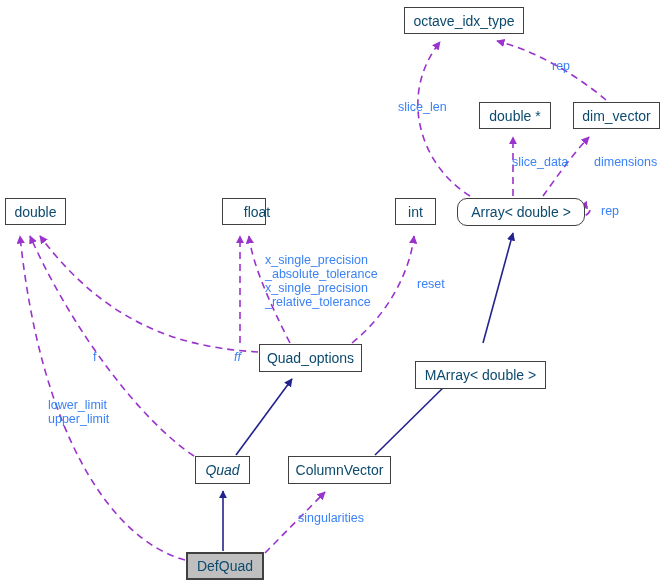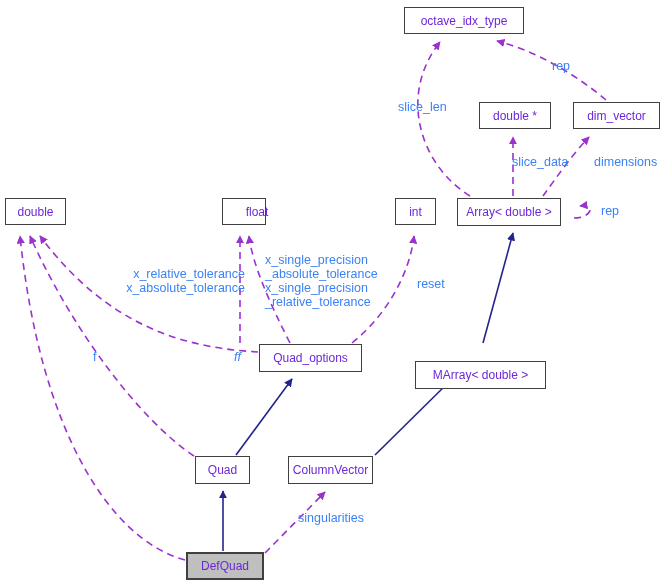--- a/index.html
+++ b/index.html
@@ -23,22 +23,22 @@
     left: 0;
     top: 0;
     width: 672px;
     height: 587px;
   }
   .node {
     position: absolute;
     box-sizing: border-box;
     background: #ffffff;
     border: 1px solid #404040;
-    color: #6d28d9;
-    font-size: 12px;
+    color: #0c4a6e;
+    font-size: 14px;
     line-height: 1;
     display: flex;
     align-items: center;
     justify-content: center;
     white-space: nowrap;
     z-index: 5;
   }
   .node.highlight {
     background: #bfbfbf;
     border: 2px solid #404040;
@@ -124,64 +124,64 @@
   </div>
 
   <div class="node" id="node-float" style="left:222px; top:198px; width:44px; height:27px;padding-left:26px;">
     <span>float</span>
   </div>
 
   <div class="node" id="node-int" style="left:395px; top:198px; width:41px; height:27px;">
     <span>int</span>
   </div>
 
-  <div class="node" id="node-array_double" style="left:457px; top:198px; width:104px; height:28px;">
+  <div class="node" id="node-array_double" style="left:457px; top:198px; width:128px; height:28px;border-radius:10px;">
     <span>Array&lt; double &gt;</span>
   </div>
 
   <div class="node" id="node-quad_options" style="left:259px; top:344px; width:103px; height:28px;">
     <span>Quad_options</span>
   </div>
 
   <div class="node" id="node-marray_double" style="left:415px; top:344px; width:131px; height:28px;margin-top:17px;">
     <span>MArray&lt; double &gt;</span>
   </div>
 
-  <div class="node" id="node-quad" style="left:195px; top:456px; width:55px; height:28px;">
+  <div class="node" id="node-quad" style="left:195px; top:456px; width:55px; height:28px;font-style:italic;">
     <span>Quad</span>
   </div>
 
-  <div class="node" id="node-columnvector" style="left:288px; top:456px; width:85px; height:28px;">
+  <div class="node" id="node-columnvector" style="left:288px; top:456px; width:103px; height:28px;">
     <span>ColumnVector</span>
   </div>
 
   <div class="node highlight" id="node-defquad" style="left:186px; top:552px; width:78px; height:28px;">
     <span>DefQuad</span>
   </div>
 
   <div class="edge-label align-left" style="left:398px; top:100px; width:66px;">slice_len</div>
 
   <div class="edge-label align-left" style="left:552px; top:59px; width:34px;">rep</div>
 
   <div class="edge-label align-left" style="left:512px; top:155px; width:72px;">slice_data</div>
 
   <div class="edge-label align-left" style="left:594px; top:155px; width:78px;">dimensions</div>
 
   <div class="edge-label align-left" style="left:601px; top:204px; width:34px;">rep</div>
 
-  <div class="edge-label align-right" style="left:113px; top:267px; width:132px;">x_relative_tolerance
-x_absolute_tolerance</div>
 
   <div class="edge-label align-left" style="left:265px; top:253px; width:124px;">x_single_precision
 _absolute_tolerance
 x_single_precision
 _relative_tolerance</div>
 
   <div class="edge-label align-left" style="left:417px; top:277px; width:40px;">reset</div>
 
   <div class="edge-label align-left" style="left:234px; top:350px; width:16px;font-style:italic;">ff</div>
 
   <div class="edge-label align-left" style="left:93px; top:350px; width:12px;">f</div>
 
+  <div class="edge-label align-left" style="left:48px; top:398px; width:80px;">lower_limit
+upper_limit</div>
 
   <div class="edge-label align-left" style="left:298px; top:511px; width:84px;">singularities</div>
 
 </div>
 
 </body></html>

